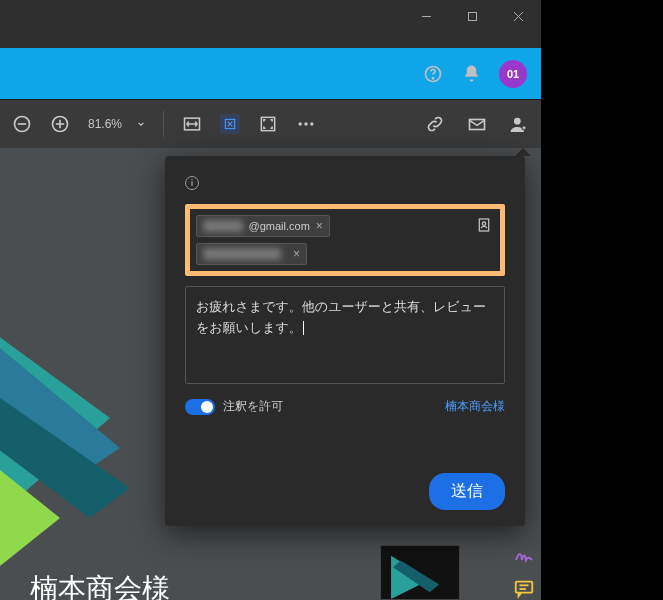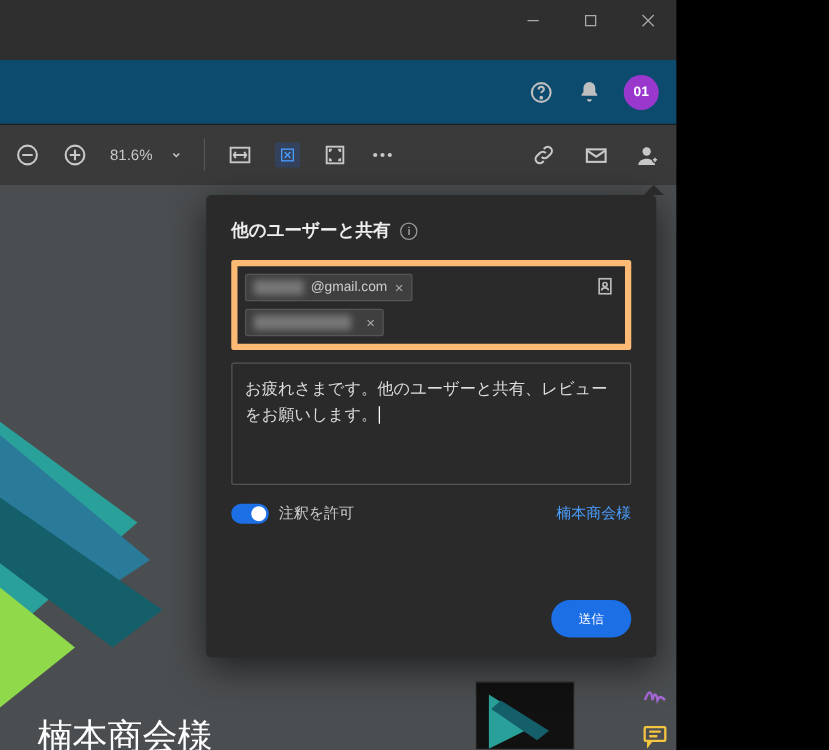--- a/index.html
+++ b/index.html
@@ -7,21 +7,21 @@
 
 .app { width: 541px; height: 600px; background: #2a2a2a; position: relative; }
 
 
 .titlebar { height: 48px; background: #2f2f2f; position: relative; }
 .win-controls { position: absolute; right: 0; top: 0; display: flex; }
 .win-btn { width: 46px; height: 32px; display: flex; align-items: center; justify-content: center; color: #aaa; font-size: 10px; }
 .win-btn svg { width: 11px; height: 11px; stroke: #aaa; fill: none; }
 
 
-.header { height: 52px; background: #0c4a6e; display: flex; align-items: center; justify-content: flex-end; gap: 18px; padding: 0 14px; border-bottom: 1px solid #1d1d1d; }
+.header { height: 52px; background: #0ea5e9; display: flex; align-items: center; justify-content: flex-end; gap: 18px; padding: 0 14px; border-bottom: 1px solid #1d1d1d; }
 .header .ic { width: 20px; height: 20px; color: #bfbfbf; display: flex; align-items: center; justify-content: center; }
 .avatar { width: 28px; height: 28px; border-radius: 50%; background: #9a38ce; color: #fff; font-size: 11px; display: flex; align-items: center; justify-content: center; font-weight: bold; }
 
 
 .toolbar { height: 48px; background: #3a3a3a; display: flex; align-items: center; padding: 0 12px; gap: 18px; position: relative; }
 .toolbar .ic { width: 20px; height: 20px; color: #c8c8c8; display: flex; align-items: center; justify-content: center; }
 .zoom-val { color: #c8c8c8; font-size: 12px; display: flex; align-items: center; gap: 15px; }
 .zoom-val svg { width: 8px; height: 8px; }
 .sel-ic { background: #2563eb33; border-radius: 2px; padding: 3px; color: #4a9eff !important; }
 .tool-right { margin-left: auto; display: flex; gap: 22px; }
@@ -44,21 +44,21 @@
 .chip .blur { filter: blur(3px); background: #777; color: #777; border-radius: 2px; padding: 0 6px; }
 .chip .x { color: #aaa; font-size: 12px; cursor: pointer; }
 .msg-box { margin-top: 10px; border: 1px solid #555; border-radius: 2px; padding: 10px; color: #ddd; font-size: 13px; line-height: 1.6; min-height: 98px; }
 .cursor { display: inline-block; width: 1px; height: 14px; background: #fff; vertical-align: middle; margin-left: 1px; }
 .pop-row { display: flex; align-items: center; justify-content: space-between; margin-top: 14px; font-size: 12px; }
 .toggle-wrap { display: flex; align-items: center; gap: 8px; color: #ccc; }
 .toggle { width: 30px; height: 16px; background: #1d6fe6; border-radius: 8px; position: relative; }
 .toggle::after { content: ""; position: absolute; right: 2px; top: 2px; width: 12px; height: 12px; background: #fff; border-radius: 50%; }
 .link-blue { color: #4a9eff; font-size: 12px; }
 .send-row { margin-top: auto; display: flex; justify-content: flex-end; padding-top: 20px; }
-.send-btn { background: #1d6fe6; color: #fff; border: none; border-radius: 16px; padding: 8px 22px; font-size: 10px; }
+.send-btn { background: #1d6fe6; color: #fff; border: none; border-radius: 16px; padding: 8px 22px; font-size: 16px; }
 
 
 .side-ic { position: absolute; width: 28px; height: 28px; display: flex; align-items: center; justify-content: center; }
 .side-sign { left: 510px; top: 540px; color: #a768d8; }
 .side-comment { left: 510px; top: 575px; color: #f5c542; }
 
 
 .thumb { position: absolute; left: 380px; top: 545px; width: 80px; height: 55px; background: #1a1a1a; border: 1px solid #444; overflow: hidden; }
 .thumb svg { width: 100%; height: 100%; }
 
@@ -184,21 +184,20 @@
         <polygon points="0,130 100,210 0,290" fill="#8fd94a"></polygon>
         <polygon points="40,90 170,180 130,210 10,120" fill="#155f6a"></polygon>
       </svg>
     </div>
     <div class="doc-title">楠本商会様</div>
   </div>
 
   <div class="popover-arrow"></div>
   <div class="popover">
     <div class="pop-title">
-      <span>他のユーザーと共有</span>
       <span class="info">i</span>
     </div>
 
     <div class="recip-box">
       <div class="contact-btn">
         <svg viewBox="0 0 24 24" width="16" height="16" fill="none" stroke="currentColor" stroke-width="2">
             <rect x="5" y="3" width="14" height="18"></rect>
             <circle cx="12" cy="10" r="2.5"></circle>
             <path d="M8 17c0-2 2-3 4-3s4 1 4 3"></path>
           </svg>

